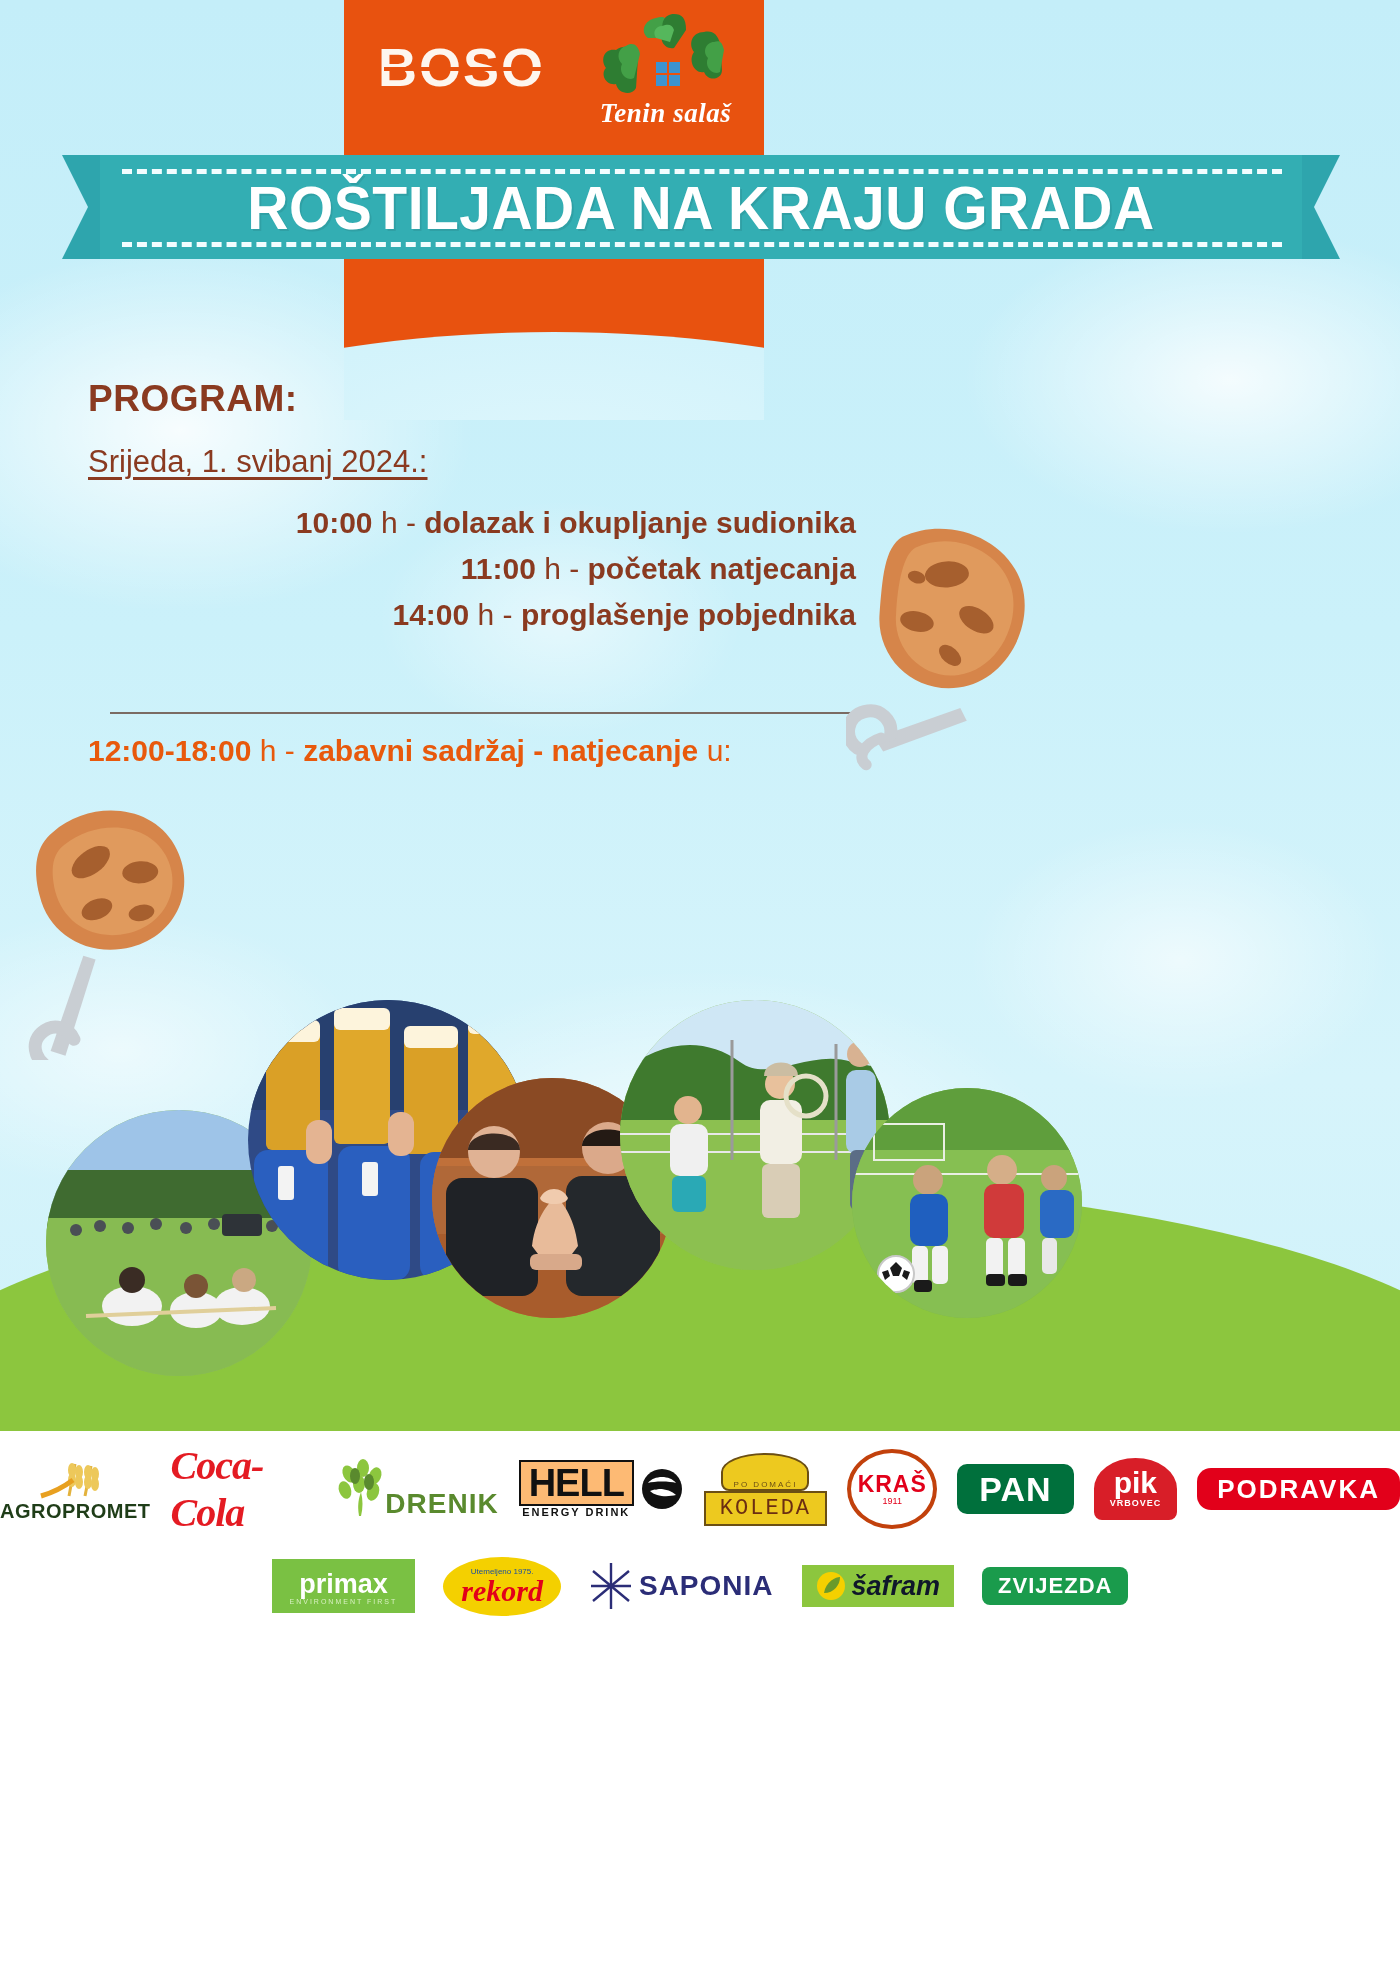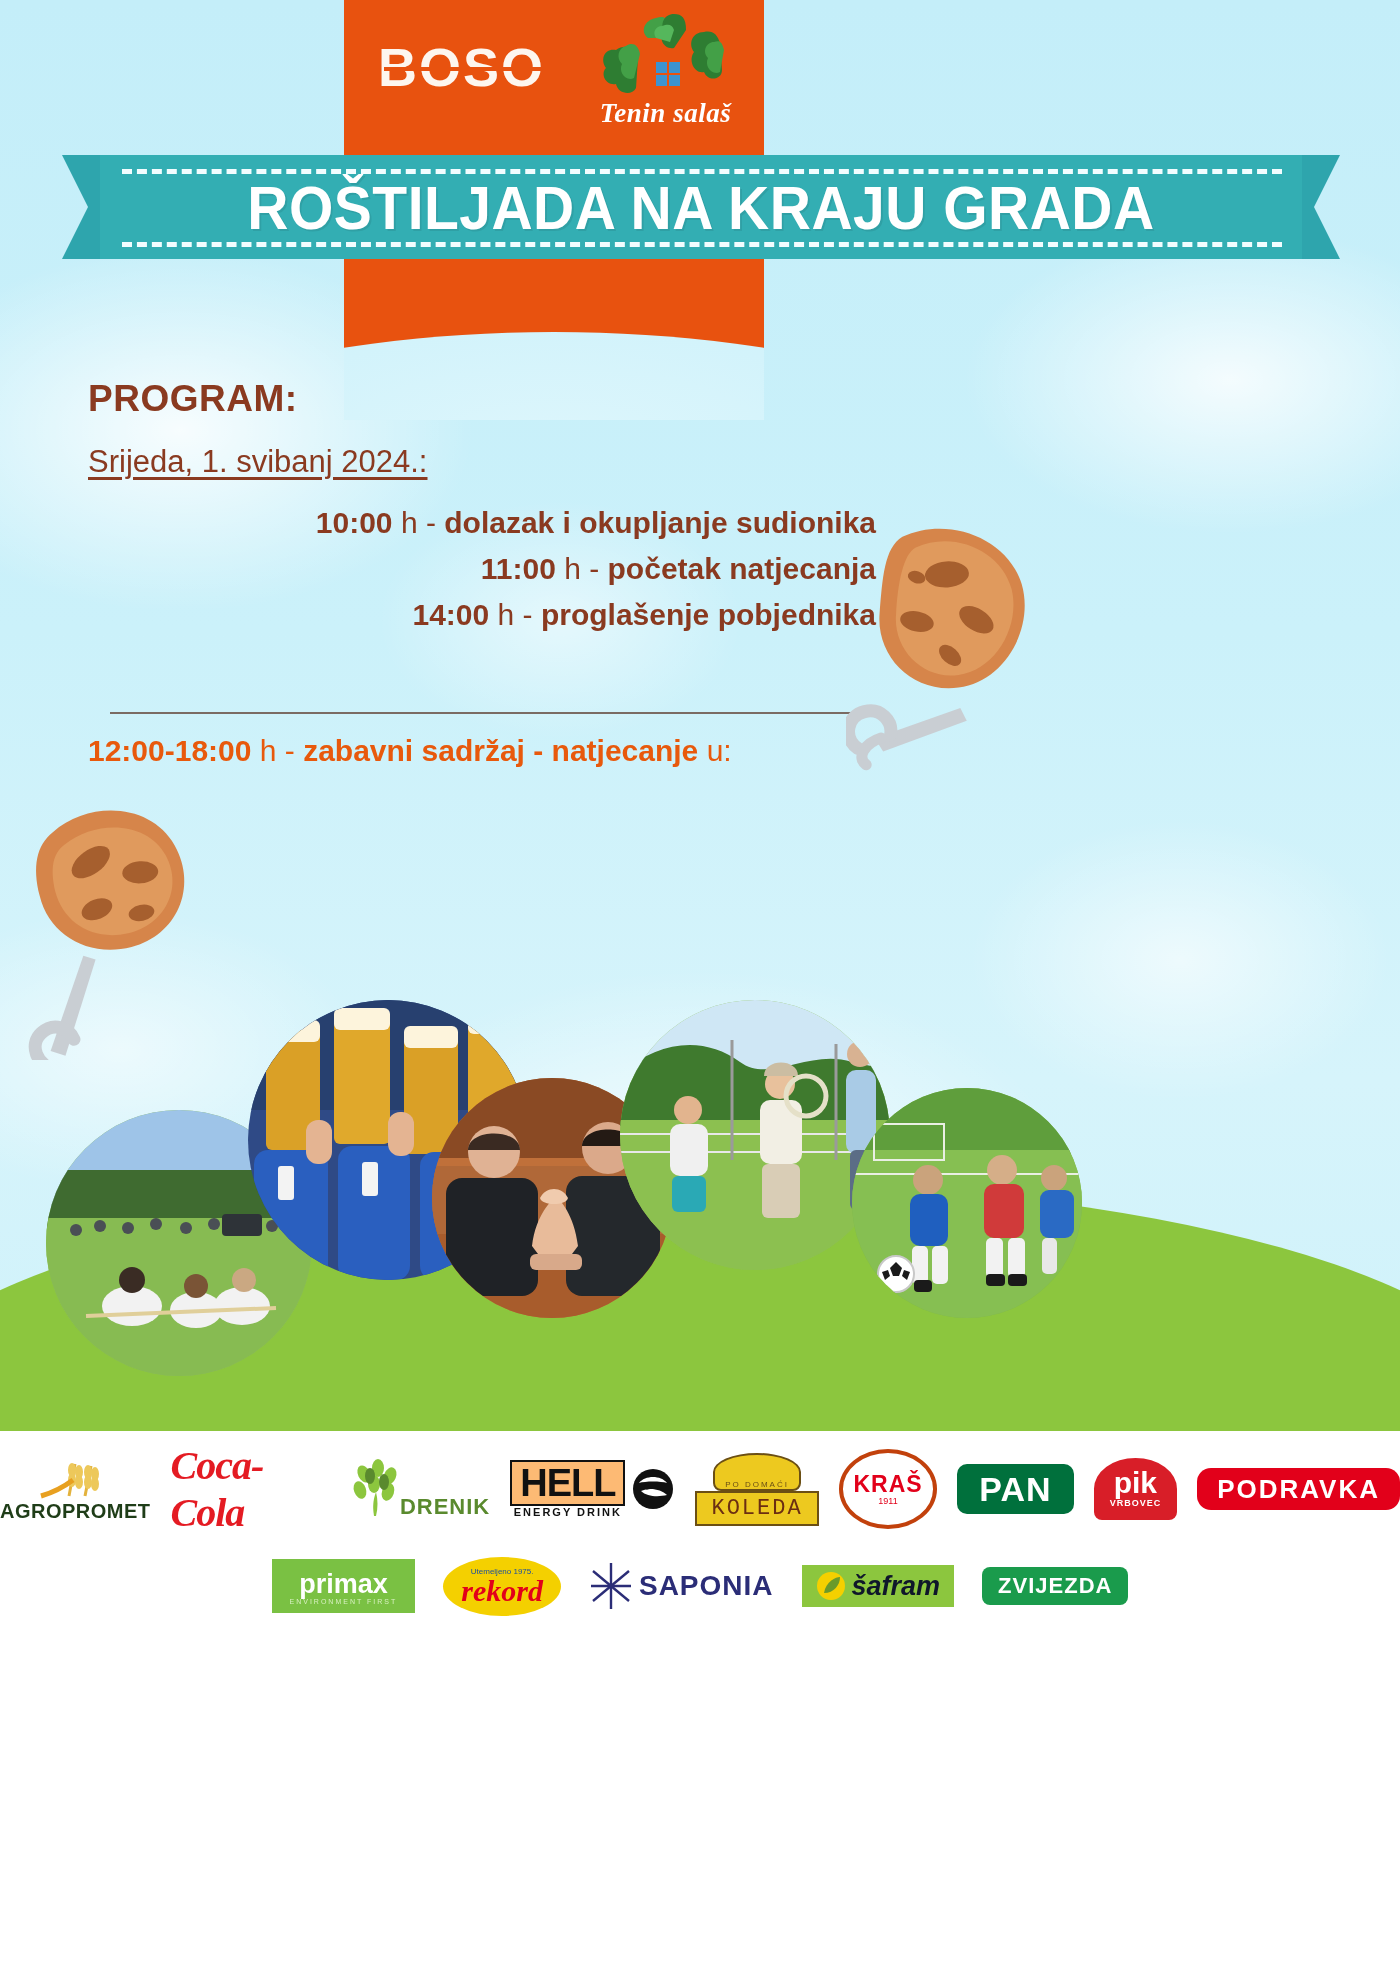--- a/index.html
+++ b/index.html
@@ -52,21 +52,21 @@
        font-weight:bold;font-size:62px;line-height:62px;color:#ffffff;
        letter-spacing:.5px;transform:scaleX(.92);transform-origin:center;
        text-shadow:2px 2px 0 rgba(0,0,0,.08);}
 
   
   #program-head{position:absolute;left:88px;top:378px;font-weight:bold;
        font-size:37px;color:#8a3a20;letter-spacing:.5px;}
   #program-date{position:absolute;left:88px;top:444px;font-size:31px;color:#8a3a20;
        text-decoration:underline;text-underline-offset:5px;}
 
-  #schedule{position:absolute;left:96px;top:500px;width:780px;text-align:right;}
+  #schedule{position:absolute;left:76px;top:500px;width:780px;text-align:right;}
   .sched-row{font-size:30px;color:#8a3a20;line-height:1.53;white-space:nowrap;}
   .sched-time{font-weight:bold;}
   .sched-sep{font-weight:normal;}
   .sched-desc{font-weight:bold;}
 
   #hrule{position:absolute;left:110px;top:712px;width:746px;height:2px;
        background:#7a6b63;}
 
   #evening{position:absolute;left:88px;top:734px;width:790px;}
   #evening-head{font-size:30px;color:#e8590c;white-space:nowrap;}
@@ -98,21 +98,21 @@
   #sponsor-strip{position:absolute;left:0;top:1424px;width:1400px;height:553px;
        background:#ffffff;border-top:7px solid #8cc63e;}
   .sp-row{display:flex;align-items:center;justify-content:center;gap:20px;}
   #sp-row1{position:absolute;left:0;top:10px;width:1400px;height:96px;}
   #sp-row2{position:absolute;left:0;top:110px;width:1400px;height:90px;}
   .sp{display:flex;align-items:center;justify-content:center;}
 
   .sp-agropromet{font-weight:bold;font-size:20px;color:#1f3d18;letter-spacing:.5px;}
   .sp-coke{font-family:"Liberation Serif",serif;font-style:italic;font-weight:bold;
        font-size:40px;color:#e41b23;letter-spacing:-1px;}
-  .sp-drenik{font-weight:bold;font-size:22px;color:#5a8a2e;letter-spacing:1px;}
+  .sp-drenik{font-weight:bold;font-size:28px;color:#5a8a2e;letter-spacing:1px;}
   .sp-hell-box{background:#fdba74;border:2px solid #111;padding:2px 8px;}
   .sp-hell{font-weight:bold;font-size:38px;color:#111;letter-spacing:-1px;line-height:1;}
   .sp-hell-sub{font-weight:bold;font-size:11px;letter-spacing:2px;color:#111;text-align:center;}
   .sp-koleda-box{background:#edc91f;border:2px solid #6b4f14;padding:3px 14px;}
   .sp-koleda{font-family:Liberation Mono, monospace;font-size:22px;color:#6b2e12;letter-spacing:2px;}
   .sp-koleda-top{font-size:8px;color:#6b4f14;letter-spacing:2px;text-align:center;}
   .sp-kras-oval{background:#fff;border:4px solid #c2410c;border-radius:50%;
        width:96px;height:72px;display:flex;flex-direction:column;
        align-items:center;justify-content:center;}
   .sp-kras{font-weight:bold;font-size:23px;color:#e2001a;letter-spacing:1px;line-height:1;}

